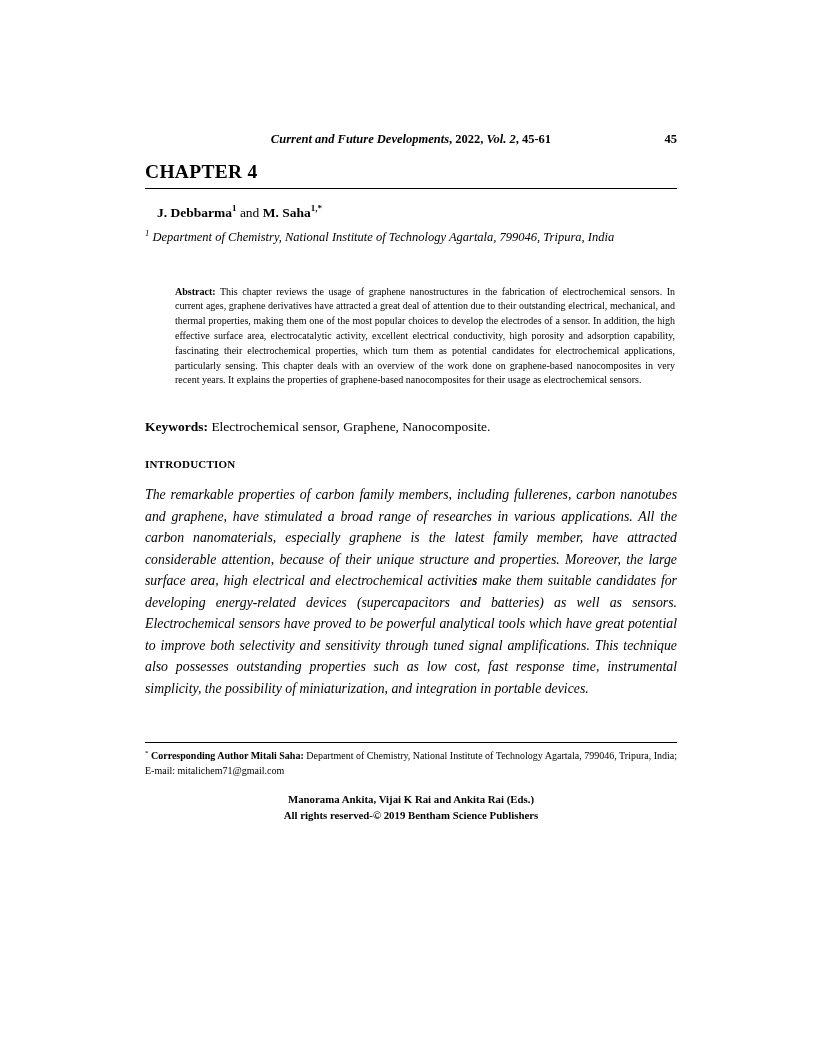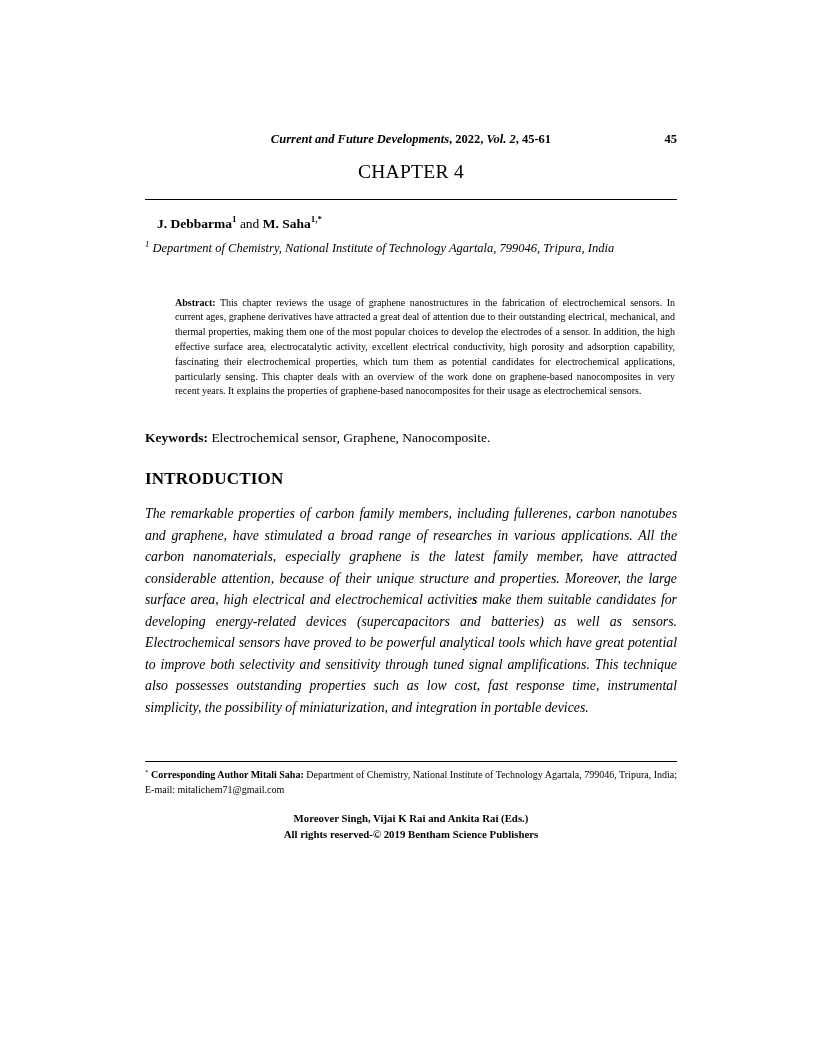--- a/index.html
+++ b/index.html
@@ -27,25 +27,25 @@
   }
   .page-num {
     position: absolute;
     right: 0; top: 0;
     font-weight: bold;
     margin-left: 33px;
   }
 
   .chapter {
     margin-top: 13px;
-    text-align: center;
+    text-align: left;
     font-size: 19.5px;
-    font-weight: normal;
+    font-weight: bold;
     letter-spacing: 0.3px;
-    padding-bottom: 16px;
+    padding-bottom: 5px;
     border-bottom: 1.6px solid #000;
   }
 
   .title {
     margin: 20px 0 0 0;
     font-size: 21.5px;
     font-weight: bold;
     line-height: 1.5;
   }
 
@@ -70,21 +70,21 @@
     text-align: justify;
   }
 
   .keywords {
     margin: 31px 0 0 0;
     font-size: 13.5px;
   }
 
   .section-heading {
     margin: 23px 0 0 0;
-    font-size: 17px;
+    font-size: 11px;
     font-weight: bold;
     letter-spacing: 0.2px;
   }
 
   .body-para {
     margin: 14px 0 0 0;
     font-size: 13.8px;
     line-height: 1.56;
     text-align: justify;
     font-style: italic;
@@ -129,17 +129,17 @@
 
   <p class="keywords"><span class="b">Keywords:</span><span> Electrochemical sensor, Graphene, Nanocomposite.</span></p>
 
   <h2 class="section-heading">INTRODUCTION</h2>
 
   <p class="body-para"><span>The remarkable properties of carbon family members, including fullerenes, carbon nanotubes and graphene, have stimulated a broad range of researches in various applications. All the carbon nanomaterials, especially graphene is the latest family member, have attracted considerable attention, because of their unique structure and properties. Moreover, the large surface area, high electrical and electrochemical activitie</span><span class="b">s</span><span> make them suitable candidates for developing energy-related devices (supercapacitors and batteries) as well as sensors. Electrochemical sensors have proved to be powerful analytical tools which have great potential to improve both selectivity and sensitivity through tuned signal amplifications. This technique also possesses outstanding properties such as low cost, fast response time, instrumental simplicity, the possibility of miniaturization, and integration in portable devices.</span></p>
 
   <div class="footnote"><sup>*</sup><span class="b"> Corresponding Author Mitali Saha:</span><span> Department of Chemistry, National Institute of Technology Agartala, 799046, Tripura, India; E-mail: mitalichem71@gmail.com</span></div>
 
   <div class="footer">
-    <div>Moreover Singh, Vijai K Rai and Ankita Rai (Eds.)</div>
+    <div>Manorama Ankita, Vijai K Rai and Ankita Rai (Eds.)</div>
     <div>All rights reserved-© 2019 Bentham Science Publishers</div>
   </div>
 
 </div>
 
 </body></html>

